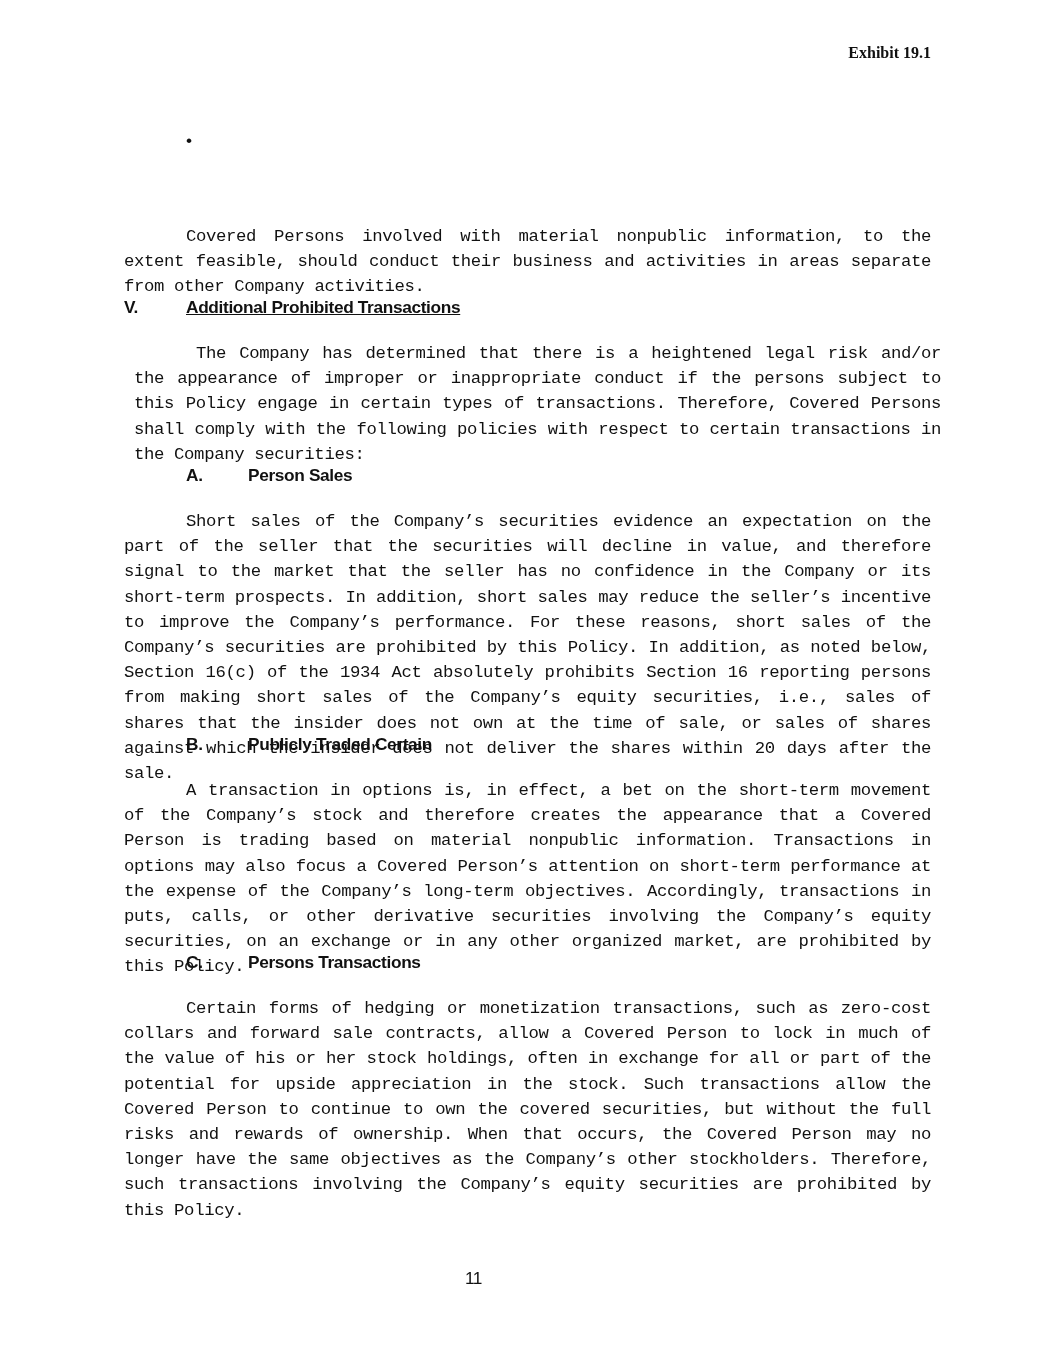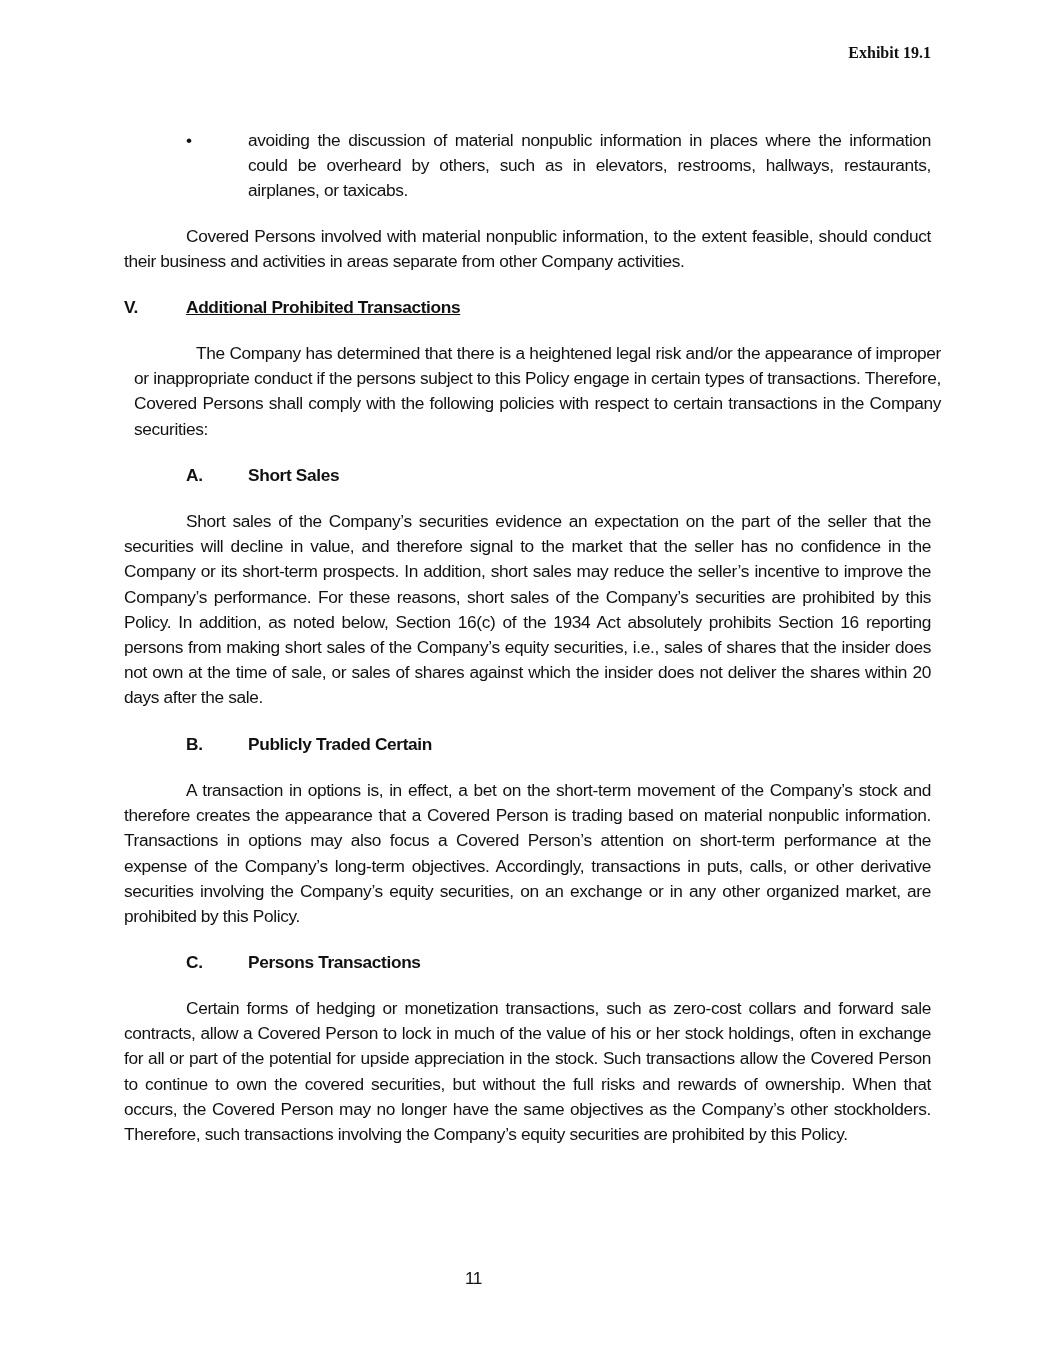--- a/index.html
+++ b/index.html
@@ -1,21 +1,21 @@
 <!DOCTYPE html>
 <html><head>
 <meta charset="utf-8">
 <style>
   html, body { margin:0; padding:0; background:#ffffff; }
   body { width:1055px; height:1365px; position:relative; overflow:hidden; color:#111; }
   .page { position:absolute; left:0; top:2px; width:1055px; height:1365px; }
   .exhibit { position:absolute; top:42px; right:124px; font-family:"Liberation Serif", serif; font-weight:bold; font-size:16px; }
   .body-text { font-family:"Liberation Sans", sans-serif; font-size:17.3px; line-height:25.2px; letter-spacing:-0.35px; }
   .blk { position:absolute; left:124px; width:807px; text-align:justify; }
-  .indent { text-indent:62px; }
+  .indent { text-indent:62px;font-family:Liberation Mono, monospace; }
   .last { text-align-last:left; }
   .bullet-row { position:absolute; left:124px; top:126px; width:807px; }
   .bullet-glyph { position:absolute; left:62px; top:0; }
   .bullet-text { margin-left:124px; text-align:justify; }
   .heading { position:absolute; font-weight:bold; }
   .heading .num { position:absolute; left:0; }
   .heading .ttl { position:absolute; left:62px; white-space:nowrap; }
   .underline { text-decoration:underline; }
   .page-num { position:absolute; top:1264px; left:0; width:947px; text-align:center; }
 </style>
@@ -23,35 +23,34 @@
 <body>
 
 <div class="page">
 
   <div class="exhibit">Exhibit 19.1</div>
 
   <div class="body-text">
 
     <div class="bullet-row">
       <span class="bullet-glyph">•</span>
-      <div class="bullet-text last">avoiding the discussion of material nonpublic information in places where the information could be overheard by others, such as in elevators, restrooms, hallways, restaurants, airplanes, or taxicabs.</div>
     </div>
 
     <div class="blk indent last" style="top:222px;">Covered Persons involved with material nonpublic information, to the extent feasible, should conduct their business and activities in areas separate from other Company activities.</div>
 
     <div class="heading" style="left:124px; top:293px;">
       <span class="num">V.</span>
       <span class="ttl underline">Additional Prohibited Transactions</span>
     </div>
 
     <div class="blk indent last" style="top:339px;margin-left:10px;">The Company has determined that there is a heightened legal risk and/or the appearance of improper or inappropriate conduct if the persons subject to this Policy engage in certain types of transactions.  Therefore, Covered Persons shall comply with the following policies with respect to certain transactions in the Company securities:</div>
 
     <div class="heading" style="left:186px; top:461px;">
       <span class="num">A.</span>
-      <span class="ttl">Short Sales</span>
+      <span class="ttl">Person Sales</span>
     </div>
 
     <div class="blk indent last" style="top:507px;">Short sales of the Company’s securities evidence an expectation on the part of the seller that the securities will decline in value, and therefore signal to the market that the seller has no confidence in the Company or its short-term prospects.  In addition, short sales may reduce the seller’s incentive to improve the Company’s performance.  For these reasons, short sales of the Company’s securities are prohibited by this Policy.  In addition, as noted below, Section 16(c) of the 1934 Act absolutely prohibits Section 16 reporting persons from making short sales of the Company’s equity securities, i.e., sales of shares that the insider does not own at the time of sale, or sales of shares against which the insider does not deliver the shares within 20 days after the sale.</div>
 
     <div class="heading" style="left:186px; top:730px;">
       <span class="num">B.</span>
       <span class="ttl">Publicly Traded Certain</span>
     </div>
 
     <div class="blk indent last" style="top:776px;">A transaction in options is, in effect, a bet on the short-term movement of the Company’s stock and therefore creates the appearance that a Covered Person is trading based on material nonpublic information.  Transactions in options may also focus a Covered Person’s attention on short-term performance at the expense of the Company’s long-term objectives.  Accordingly, transactions in puts, calls, or other derivative securities involving the Company’s equity securities, on an exchange or in any other organized market, are prohibited by this Policy.</div>

